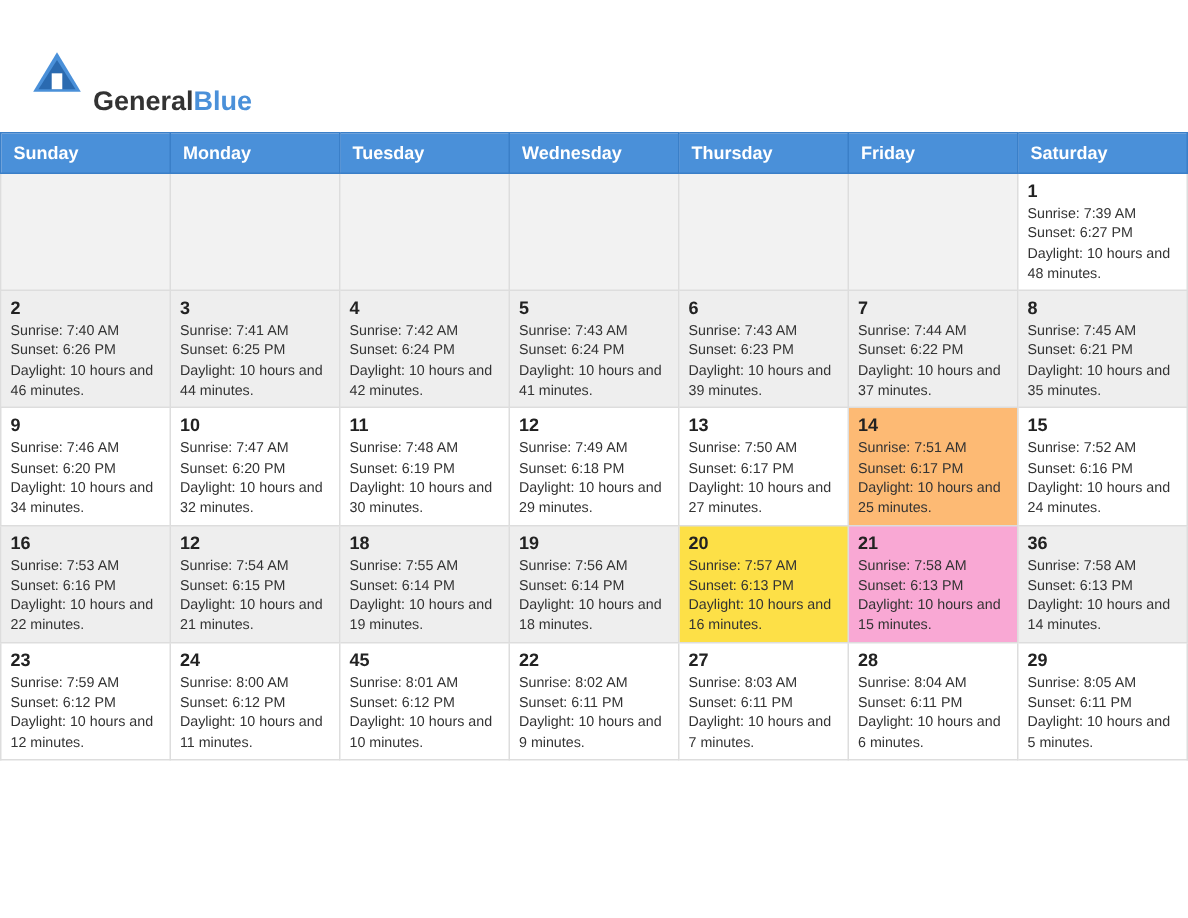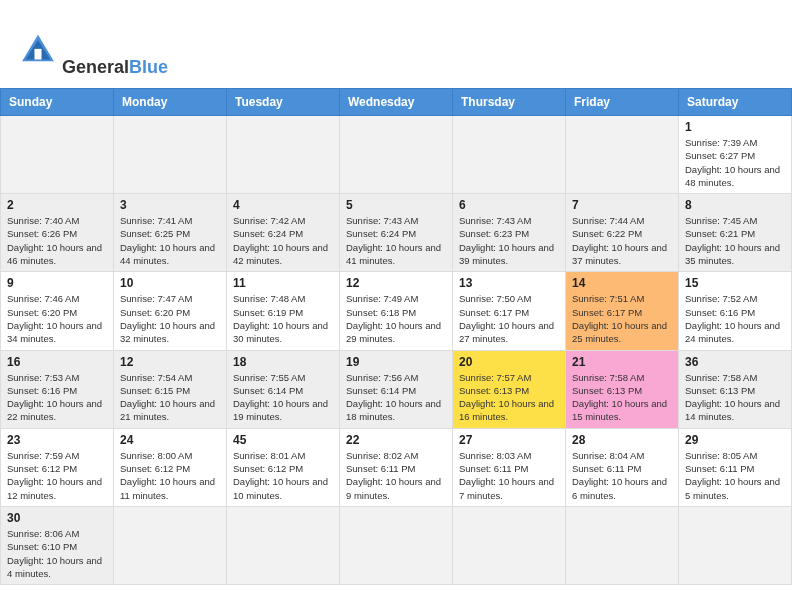--- a/index.html
+++ b/index.html
@@ -359,31 +359,15 @@
       </td>
           <td style="background: rgb(255, 255, 255);">
         <span class="day-number">29</span>
         <div class="day-info">
           Sunrise: 8:05 AM<br>
           Sunset: 6:11 PM<br>
           Daylight: 10 hours and 5 minutes.
         </div>
       </td>
         </tr>
-        <tr class="row-even">
-          <td style="background: rgb(238, 238, 238);">
-        <span class="day-number">30</span>
-        <div class="day-info">
-          Sunrise: 8:06 AM<br>
-          Sunset: 6:10 PM<br>
-          Daylight: 10 hours and 4 minutes.
-        </div>
-      </td>
-          <td class="empty-cell"></td>
-          <td class="empty-cell"></td>
-          <td class="empty-cell"></td>
-          <td class="empty-cell"></td>
-          <td class="empty-cell"></td>
-          <td class="empty-cell"></td>
-        </tr>
       </tbody>
   </table>
 </div>
 
 </body></html>

